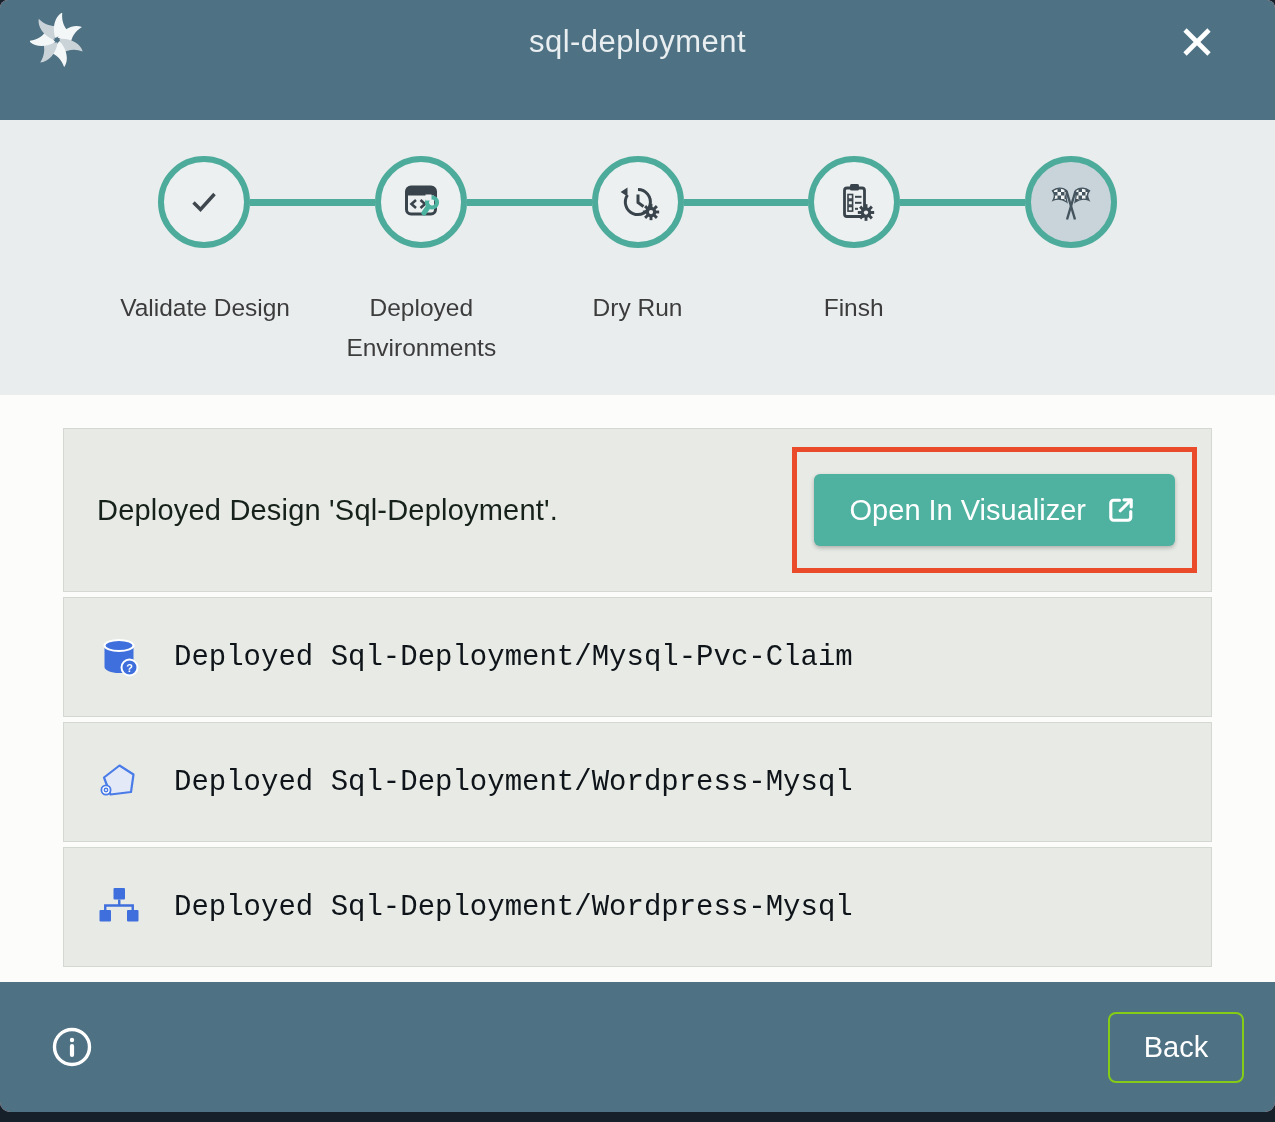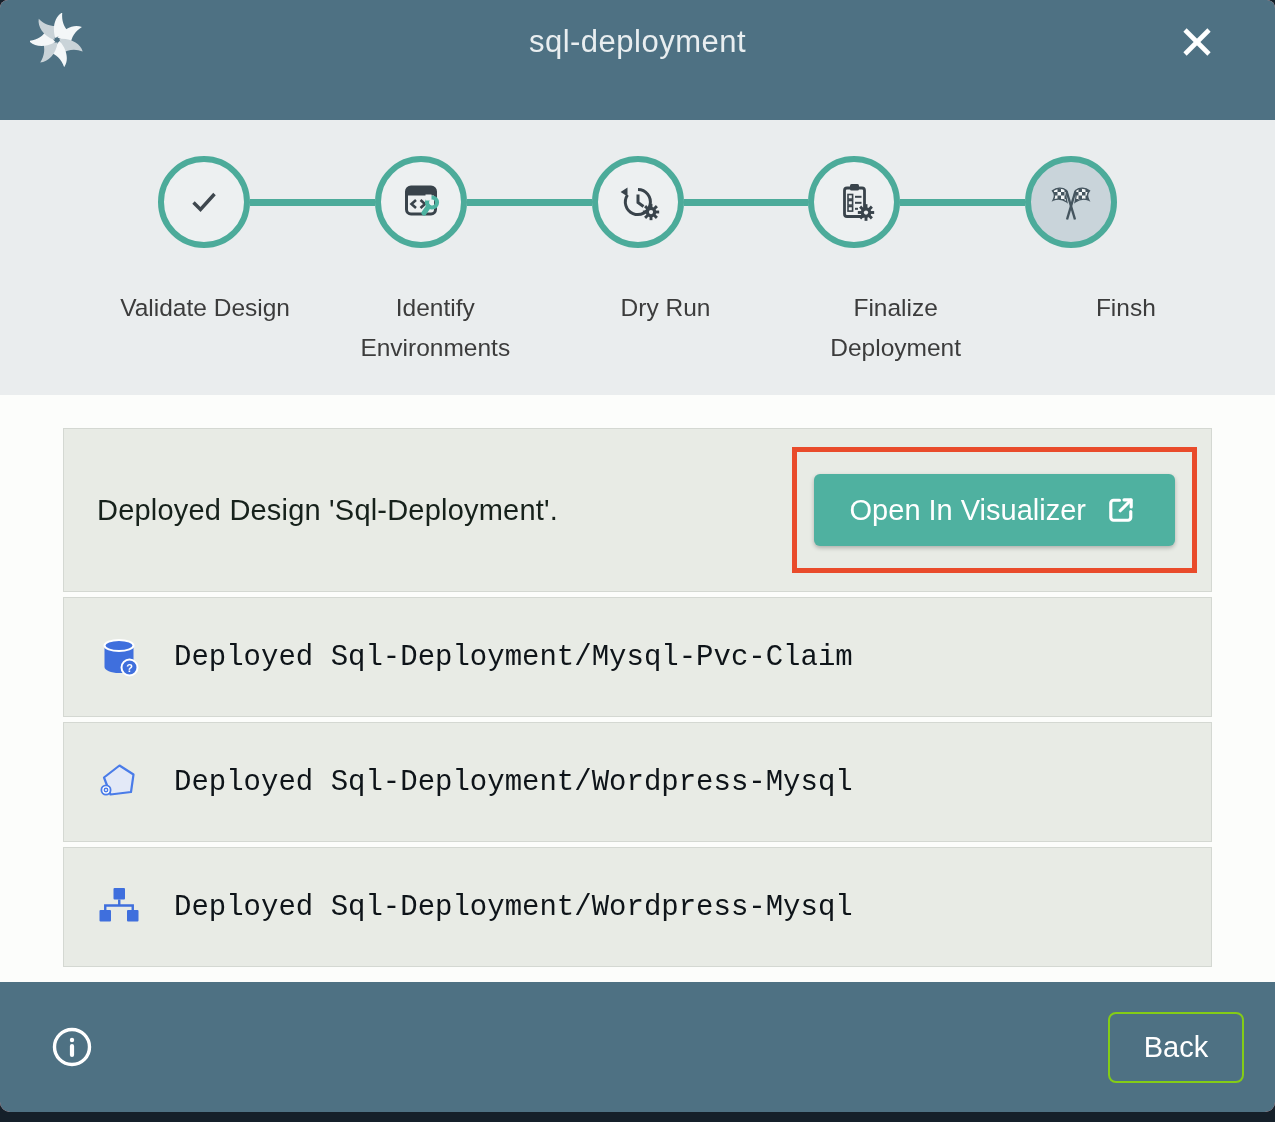--- a/index.html
+++ b/index.html
@@ -41,21 +41,21 @@
   .step-circle {
     width: 92px; height: 92px; flex: 0 0 auto;
     border-radius: 50%;
     border: 6px solid #4cab9a;
     background: #edf0f1;
     display: flex; align-items: center; justify-content: center;
     cursor: pointer; padding: 0;
   }
   .step-circle.current { background: #c9d4da; }
   .connector { flex: 1 1 auto; height: 7px; background: #4cab9a; }
-  .labels-row { display: flex; padding: 0 97px; margin-top: 40px; gap: 14px; }
+  .labels-row { display: flex; padding: 0 97px; margin-top: 40px; }
   .step-label {
     flex: 0 0 216.2px; text-align: center;
     font-size: 24.5px; line-height: 40px; color: #3c3c3c;
   }
   
   .content { flex: 1 1 auto; background: #fcfdfb; padding: 33px 63px 0; }
   .row {
     background: #e8ebe5; border: 1px solid #d4d8d2;
     margin-bottom: 5px;
     display: flex; align-items: center;
@@ -203,23 +203,22 @@
           <line x1="19.5" y1="13" x2="28" y2="41.5" stroke="#45555f" stroke-width="2.4"></line>
           <line x1="28.5" y1="13" x2="20" y2="41.5" stroke="#45555f" stroke-width="2.4"></line>
           <path d="M19.5 12.5 C15 9 9.5 9.8 5.5 12.8 C8.2 15.8 8 19 6.2 22.2 C10.5 20.4 15.5 21 19.8 24 C18.6 20 18.8 16 19.5 12.5 Z" fill="url(#chk)" stroke="#45555f" stroke-width="1.4"></path>
           <path d="M28.5 12.5 C33 9 38.5 9.8 42.5 12.8 C39.8 15.8 40 19 41.8 22.2 C37.5 20.4 32.5 21 28.2 24 C29.4 20 29.2 16 28.5 12.5 Z" fill="url(#chk)" stroke="#45555f" stroke-width="1.4"></path>
         </svg>
       </button>
     </div>
 
     <div class="labels-row">
       <div class="step-label">Validate Design</div>
-      <div class="step-label">Identify Environments</div>
+      <div class="step-label">Deployed Environments</div>
       <div class="step-label">Dry Run</div>
-      <div class="step-label">Finalize Deployment</div>
       <div class="step-label">Finsh</div>
     </div>
   </div>
 
   <div class="content">
 
     <div class="row first">
       <span class="deploy-message">Deployed Design 'Sql-Deployment'.</span>
       <div class="annotation viz-annotation">
         <button class="viz-btn">

